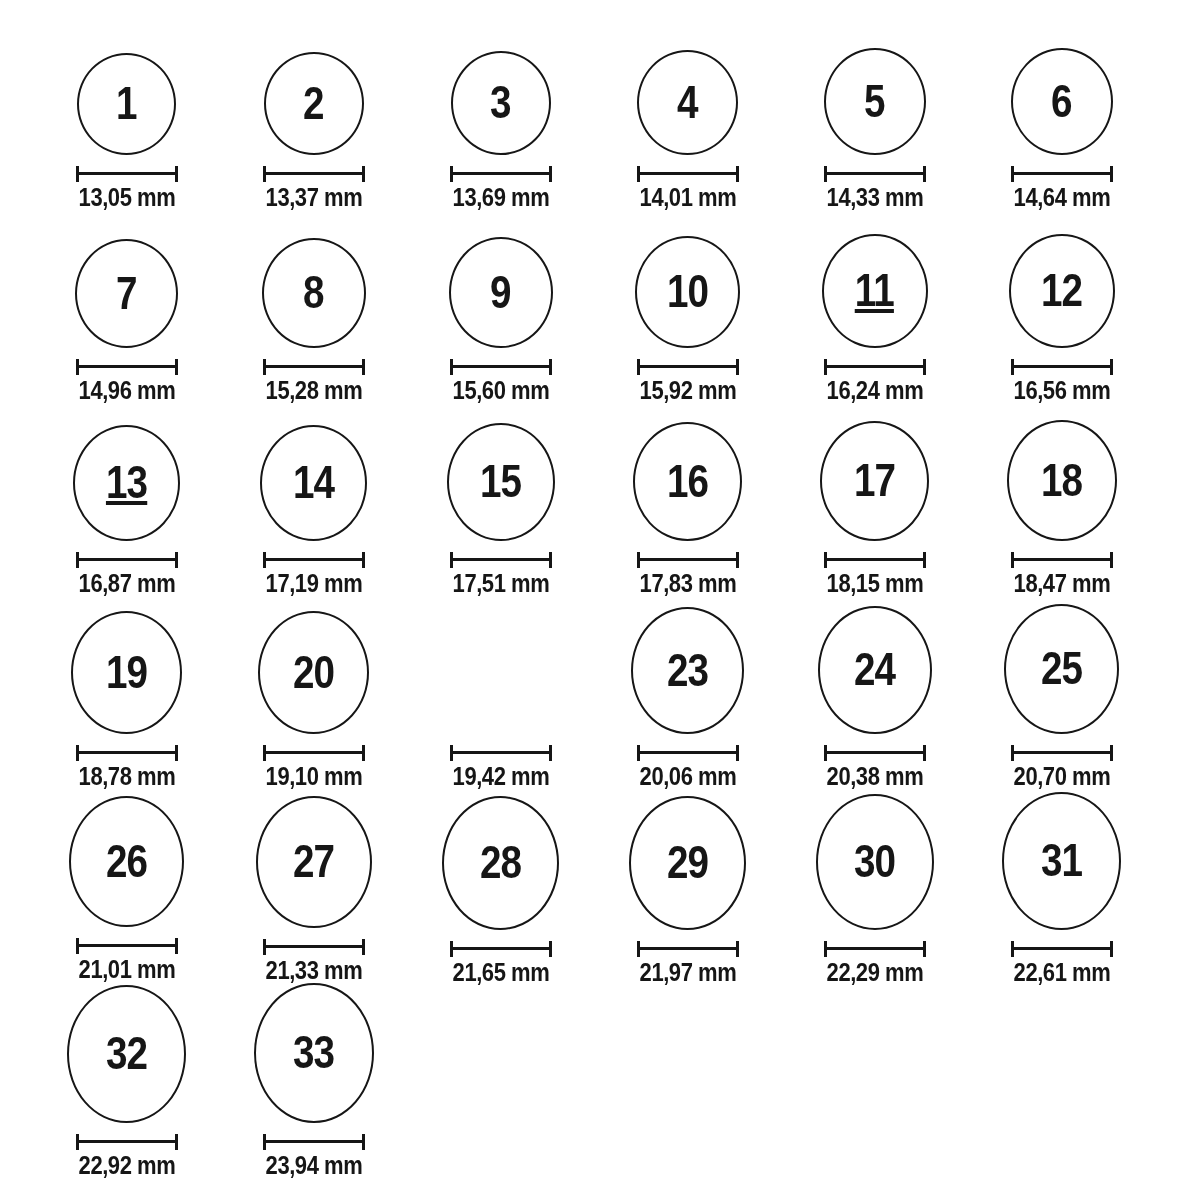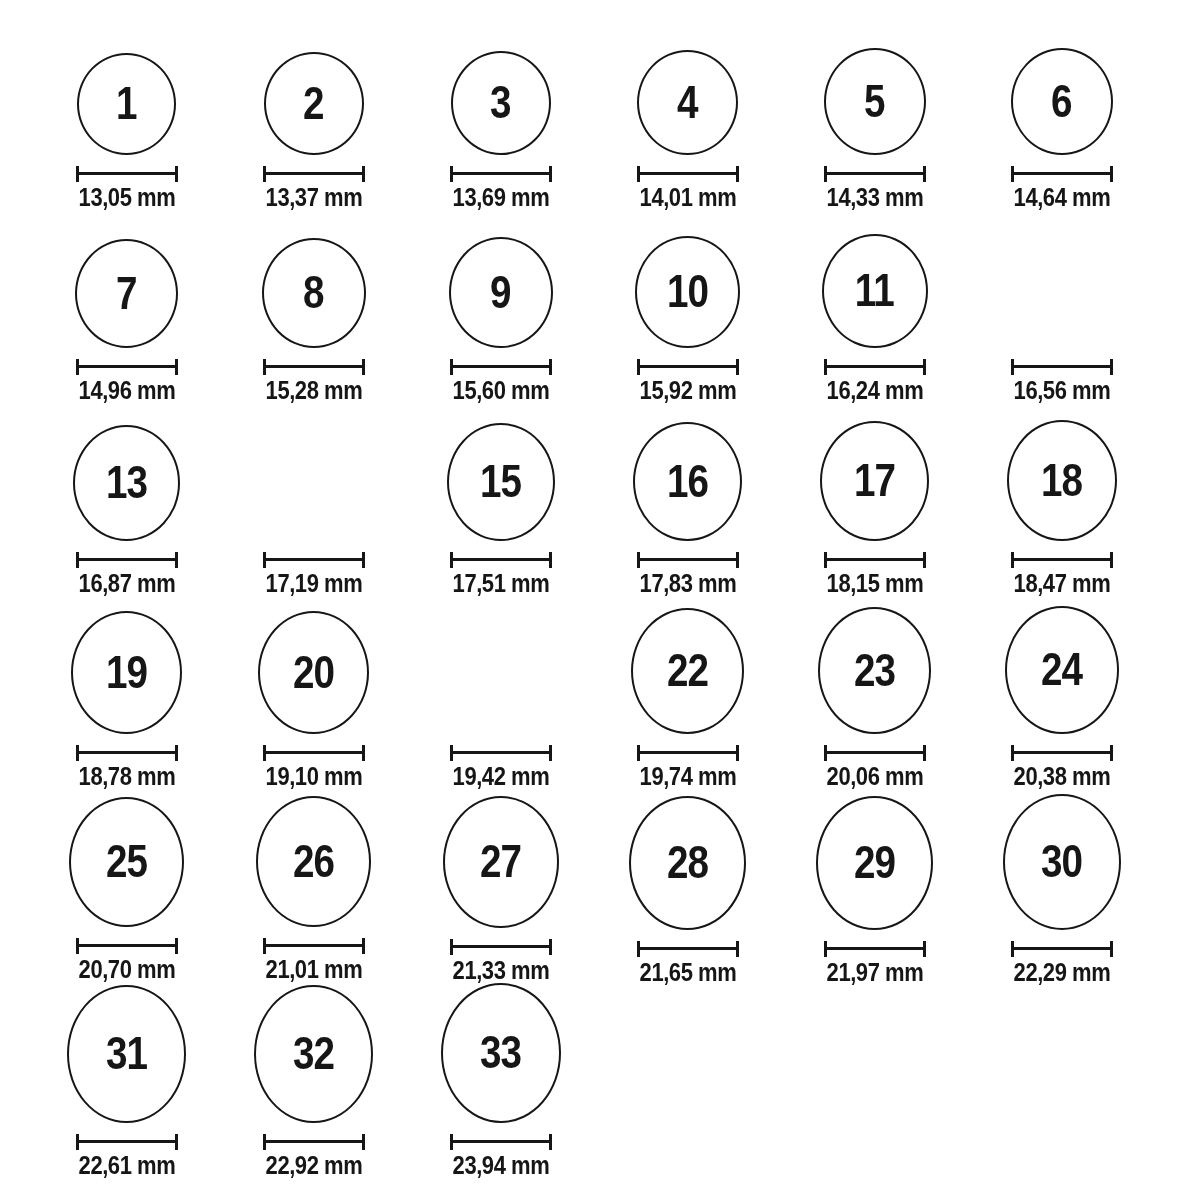--- a/index.html
+++ b/index.html
@@ -168,44 +168,50 @@
     <div class="cell">
     <div class="circle" style="width: 105px; height: 112px;">
       <span class="num">10</span>
     </div>
     <div class="dim-bar"></div>
     <div class="dim-label">
       <span class="txt">15,92 mm</span>
     </div>
   </div>
     <div class="cell">
+    <div class="circle" style="width: 106px; height: 114px; text-decoration: underline;">
+      <span class="num">11</span>
+    </div>
+    <div class="dim-bar"></div>
+    <div class="dim-label">
+      <span class="txt">16,24 mm</span>
+    </div>
+  </div>
+    <div class="cell">
     <div class="circle" style="width: 106px; height: 114px;">
-      <span class="num">11</span>
-    </div>
-    <div class="dim-bar"></div>
-    <div class="dim-label">
-      <span class="txt">16,24 mm</span>
-    </div>
-  </div>
-    <div class="cell">
+      <span class="num">12</span>
+    </div>
     <div class="dim-bar"></div>
     <div class="dim-label">
       <span class="txt">16,56 mm</span>
     </div>
   </div>
     <div class="cell">
+    <div class="circle" style="width: 107px; height: 116px; text-decoration: underline;">
+      <span class="num">13</span>
+    </div>
+    <div class="dim-bar"></div>
+    <div class="dim-label">
+      <span class="txt">16,87 mm</span>
+    </div>
+  </div>
+    <div class="cell">
     <div class="circle" style="width: 107px; height: 116px;">
-      <span class="num">13</span>
-    </div>
-    <div class="dim-bar"></div>
-    <div class="dim-label">
-      <span class="txt">16,87 mm</span>
-    </div>
-  </div>
-    <div class="cell">
+      <span class="num">14</span>
+    </div>
     <div class="dim-bar"></div>
     <div class="dim-label">
       <span class="txt">17,19 mm</span>
     </div>
   </div>
     <div class="cell">
     <div class="circle" style="width: 108px; height: 118px;">
       <span class="num">15</span>
     </div>
     <div class="dim-bar"></div>
@@ -255,29 +261,20 @@
     </div>
     <div class="dim-bar"></div>
     <div class="dim-label">
       <span class="txt">19,10 mm</span>
     </div>
   </div>
     <div class="cell">
     <div class="dim-bar"></div>
     <div class="dim-label">
       <span class="txt">19,42 mm</span>
-    </div>
-  </div>
-    <div class="cell">
-    <div class="circle" style="width: 113px; height: 126px;">
-      <span class="num">22</span>
-    </div>
-    <div class="dim-bar"></div>
-    <div class="dim-label">
-      <span class="txt">19,74 mm</span>
     </div>
   </div>
     <div class="cell">
     <div class="circle" style="width: 113px; height: 127px;">
       <span class="num">23</span>
     </div>
     <div class="dim-bar"></div>
     <div class="dim-label">
       <span class="txt">20,06 mm</span>
     </div>

